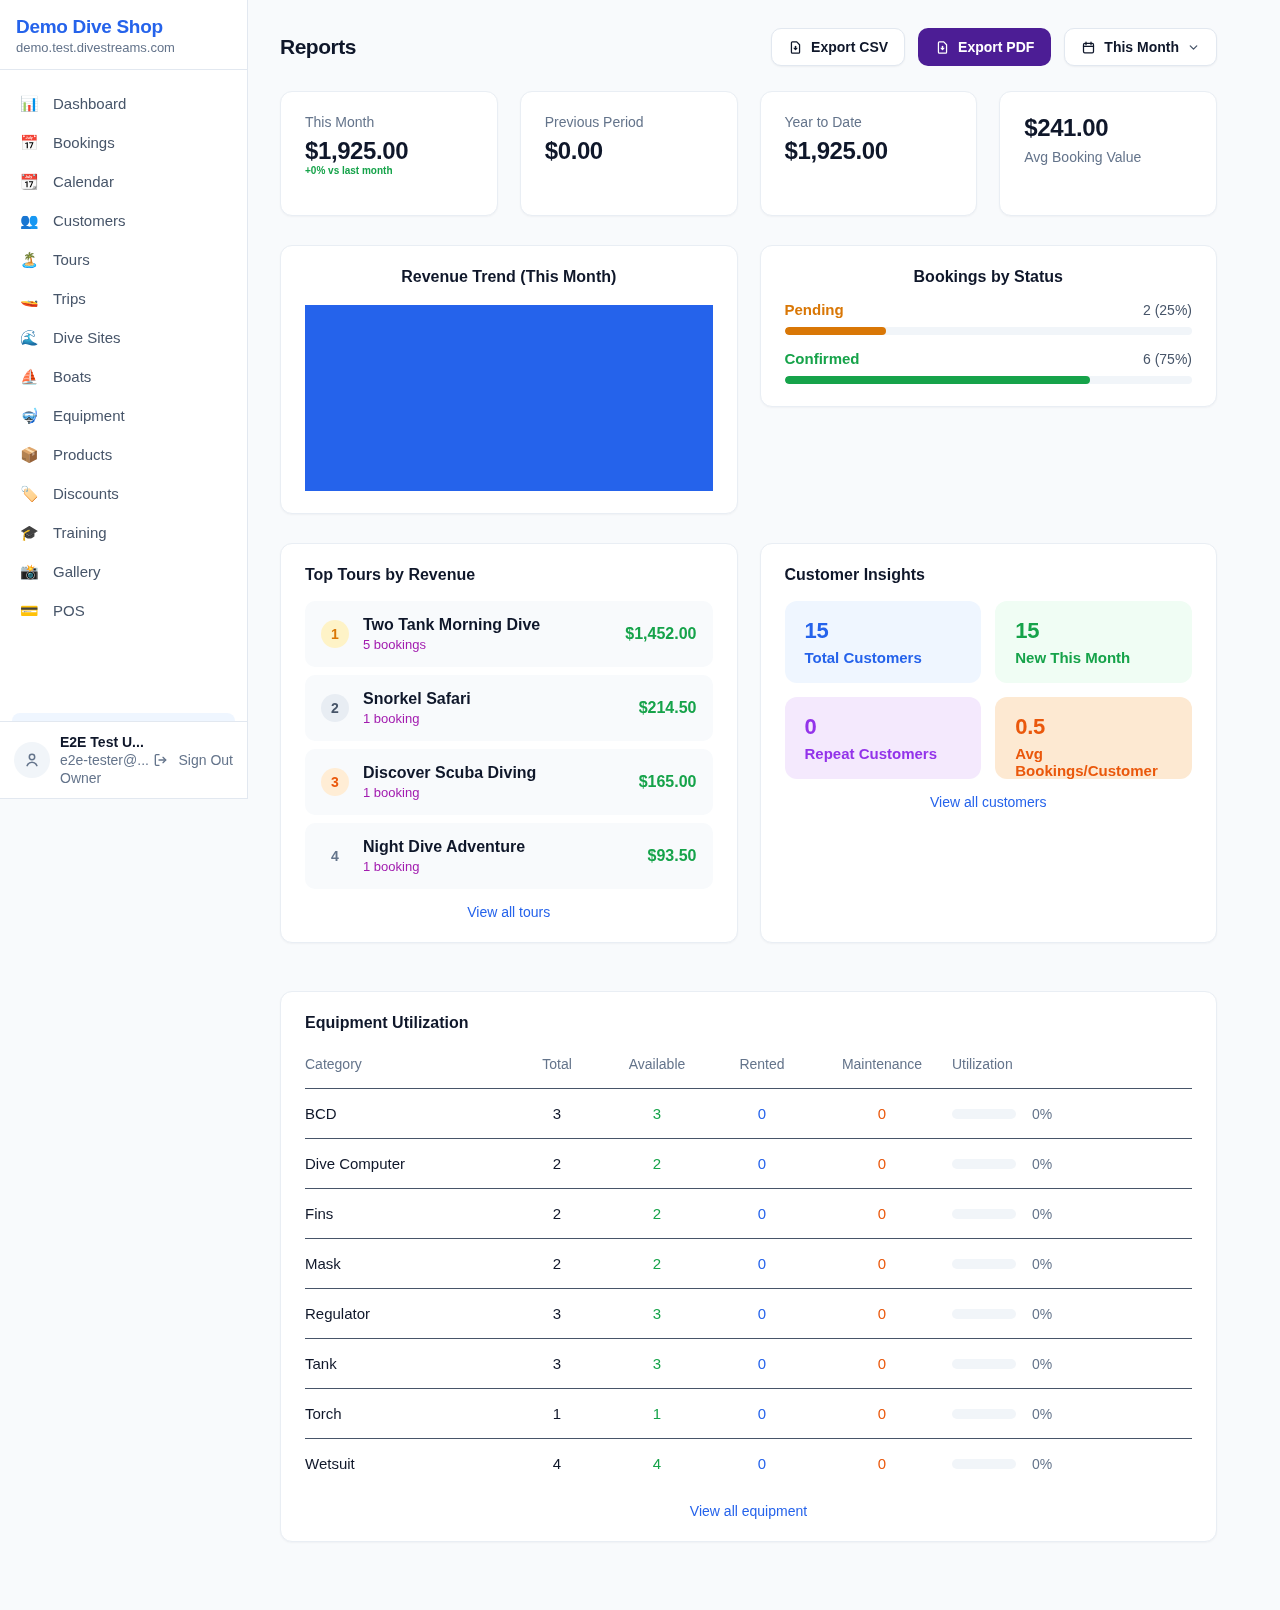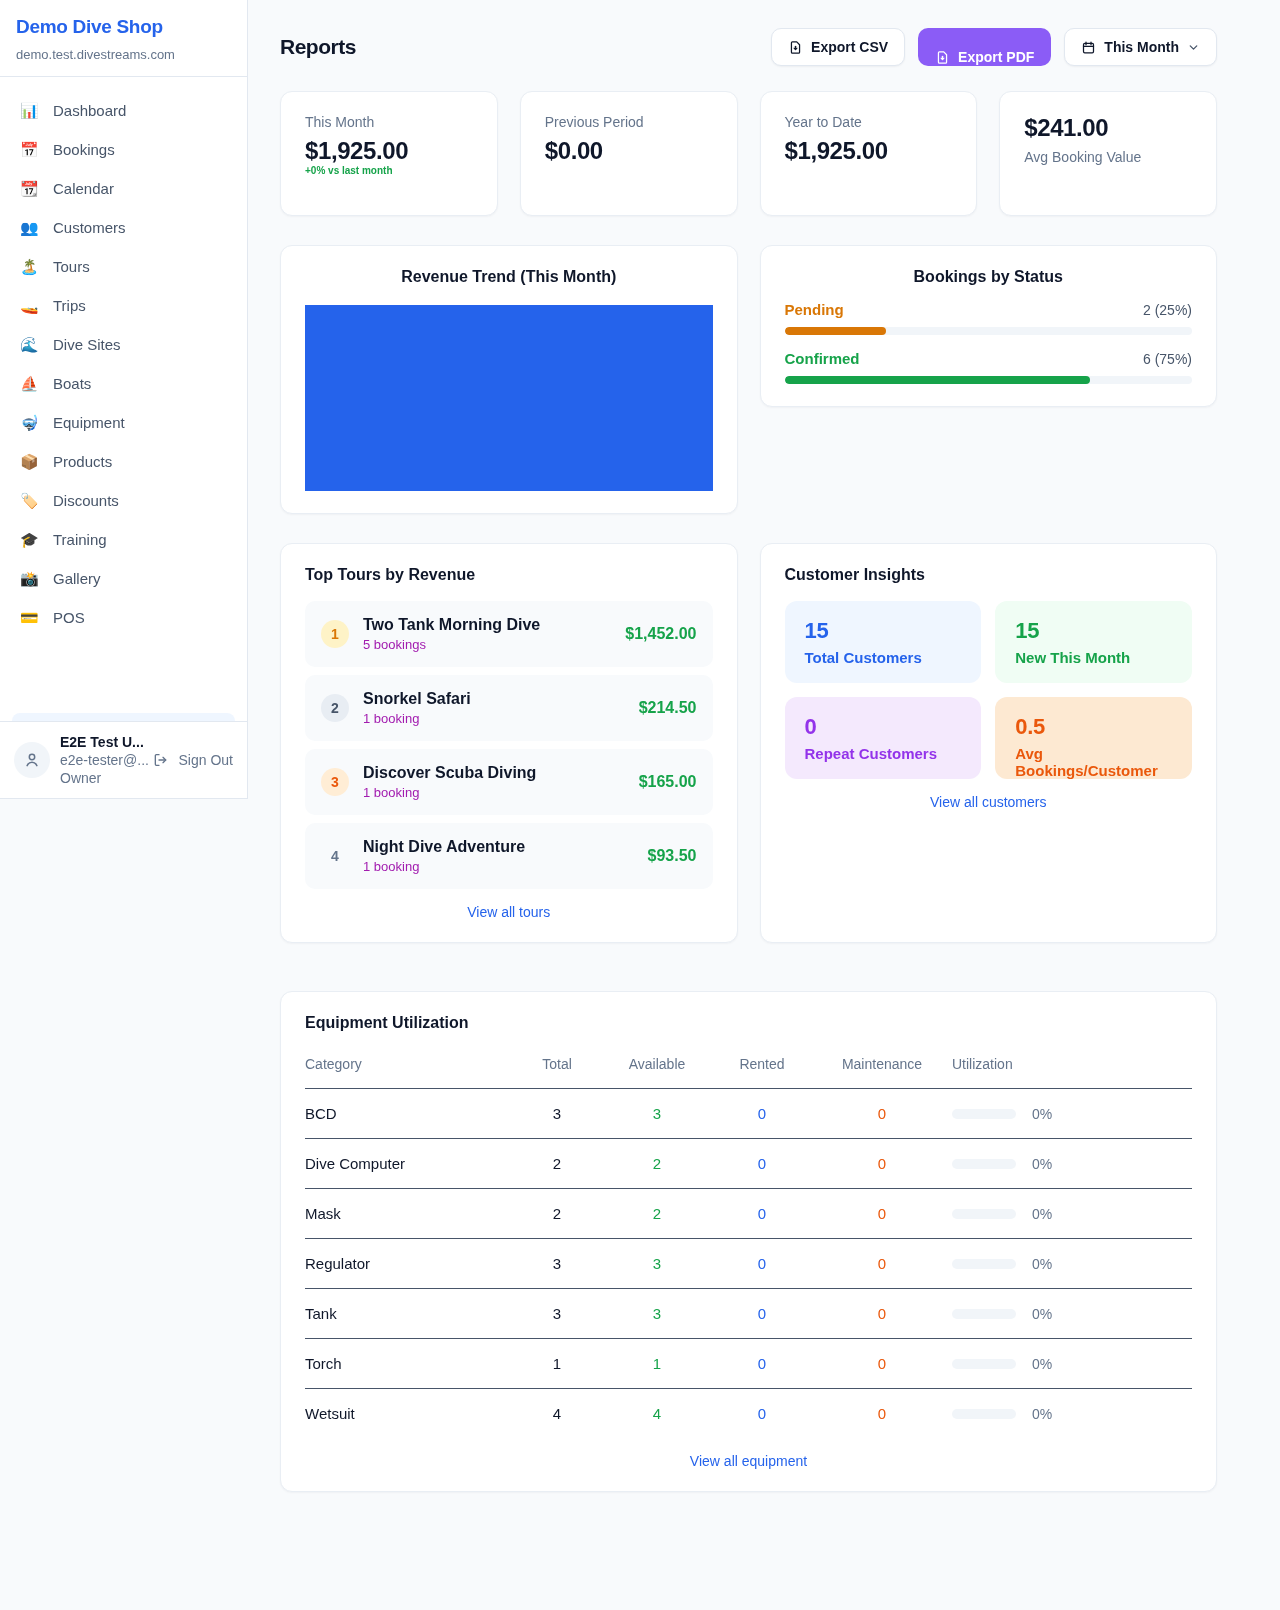--- a/index.html
+++ b/index.html
@@ -15,21 +15,21 @@
   .sidebar {
     position:absolute; left:0; top:0;
     width:248px; height:799px;
     background:#fff;
     border-right:1px solid #e2e8f0;
     border-bottom:1px solid #e2e8f0;
     display:flex; flex-direction:column;
   }
   .sidebar-head { padding:16px 16px 14px; border-bottom:1px solid #e2e8f0; }
   .shop-name { color:#2563eb; font-size:19px; font-weight:800; letter-spacing:-0.3px; }
-  .shop-domain { color:#64748b; font-size:13px; margin-top:9px; }
+  .shop-domain { color:#64748b; font-size:13px; margin-top:2px; }
   .nav { flex:1; padding:14px 8px 0; display:flex; flex-direction:column; overflow:hidden; }
   .nav-item {
     display:flex; align-items:center; gap:13px;
     padding:11px 12px; border-radius:8px;
     font-size:15px; color:#475569; cursor:pointer;
   }
   .nav-icon { width:20px; text-align:center; font-size:15px; line-height:1; }
   .nav-sliver {
     margin:10px 4px 0; height:8px; flex:0 0 8px;
     background:#eff6ff; border-radius:8px 8px 0 0; margin-top:auto;
@@ -53,21 +53,21 @@
   .page-header { display:flex; justify-content:space-between; align-items:center; margin-bottom:25px; }
   .page-title { font-size:21px; font-weight:800; letter-spacing:-0.5px; color:#0f172a; }
   .actions { display:flex; gap:13px; }
   .btn {
     height:38px; padding:0 16px; border-radius:10px;
     display:inline-flex; align-items:center; gap:8px;
     font-size:14px; font-weight:600; cursor:pointer; border:1px solid transparent;
     font-family:"Liberation Sans", sans-serif;
   }
   .btn-outline { background:#fff; border-color:#e2e8f0; color:#0f172a; box-shadow:0 1px 2px rgba(16,24,40,.05); }
-  .btn-primary { background:#8b5cf6; color:#fff;align-items:flex-end; }
+  .btn-primary { background:#4c1d95; color:#fff; }
   .btn svg { display:block; }
   
   .card {
     background:#fff; border:1px solid #e9eef4; border-radius:12px;
     box-shadow:0 1px 2px rgba(16,24,40,.04);
   }
   .stats-row { display:grid; grid-template-columns:repeat(4,1fr); gap:22px; margin-bottom:29px; }
   .stat-card { padding:22px 24px; height:125px; }
   .stat-label { font-size:14px; color:#64748b; }
   .stat-value { font-size:24px; font-weight:800; color:#0f172a; margin-top:7px; letter-spacing:-0.4px; }
@@ -415,20 +415,33 @@
               <td class="num-rent">0</td>
               <td class="num-maint">0</td>
               <td class="util">
                 <span class="util-cell">
                   <span class="util-pill"></span>
                   <span class="util-text">0%</span>
                 </span>
               </td>
             </tr>
             <tr>
+              <td class="cat">Fins</td>
+              <td class="num-total">2</td>
+              <td class="num-avail">2</td>
+              <td class="num-rent">0</td>
+              <td class="num-maint">0</td>
+              <td class="util">
+                <span class="util-cell">
+                  <span class="util-pill"></span>
+                  <span class="util-text">0%</span>
+                </span>
+              </td>
+            </tr>
+            <tr>
               <td class="cat">Mask</td>
               <td class="num-total">2</td>
               <td class="num-avail">2</td>
               <td class="num-rent">0</td>
               <td class="num-maint">0</td>
               <td class="util">
                 <span class="util-cell">
                   <span class="util-pill"></span>
                   <span class="util-text">0%</span>
                 </span>

